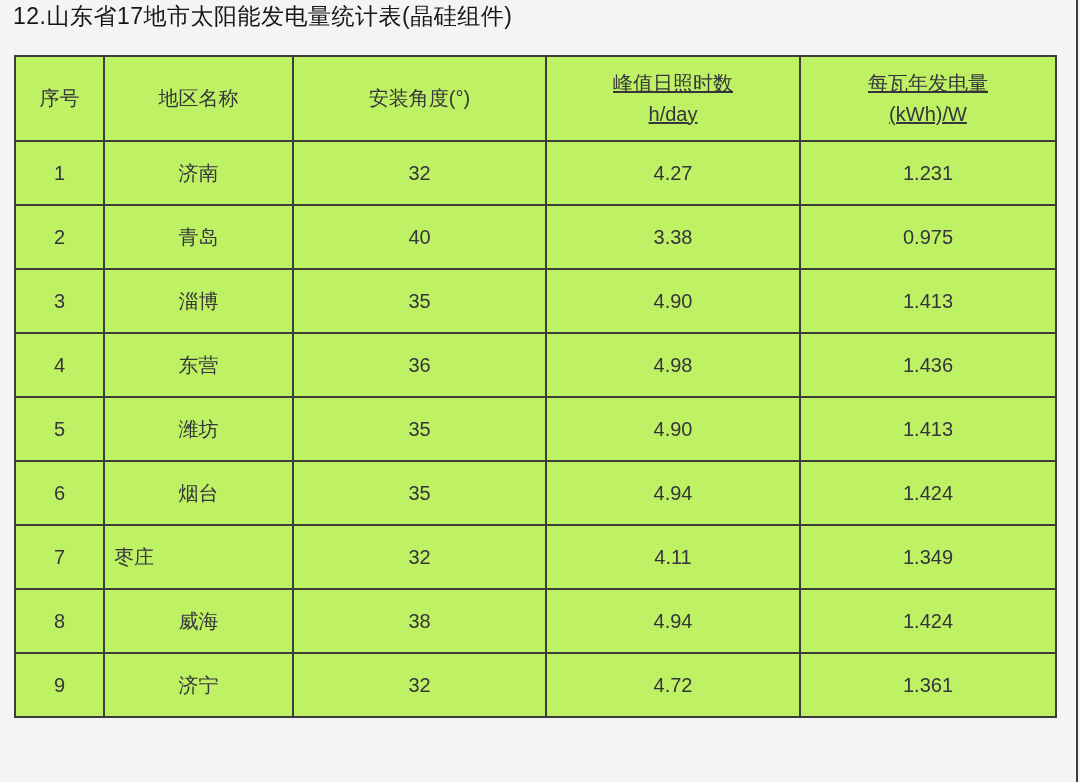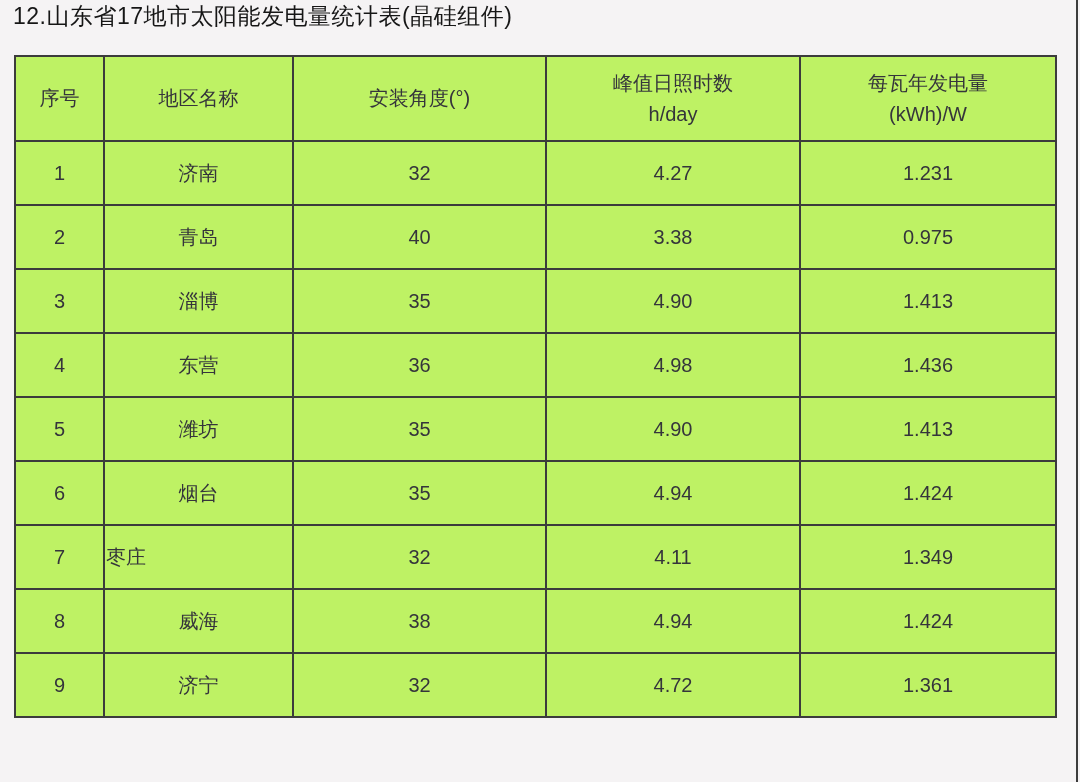--- a/index.html
+++ b/index.html
@@ -35,34 +35,34 @@
     overflow: hidden;
   }
   table.stats th {
     height: 85px;
     font-weight: normal;
     line-height: 1.55;
   }
   table.stats td { height: 64px; }
   table.stats td.left {
     text-align: left;
-    padding-left: 1px;
+    padding-left: 9px;
   }
   col.c0 { width: 89px; }
   col.c1 { width: 189px; }
   col.c2 { width: 253px; }
   col.c3 { width: 254px; }
   col.c4 { width: 256px; }
   .page-right-border {
     position: absolute;
     left: 1076px; top: 0;
     width: 2px; height: 782px;
     background: #3c3c3c;
   }
-  .th-sub { display: block; }
+  .th-sub { display: block; text-decoration: underline; }
 </style>
 </head>
 <body>
 
 <div class="page-title">12.山东省17地市太阳能发电量统计表(晶硅组件)</div>
 
 <table class="stats">
   <colgroup>
     <col class="c0">
       <col class="c1">

